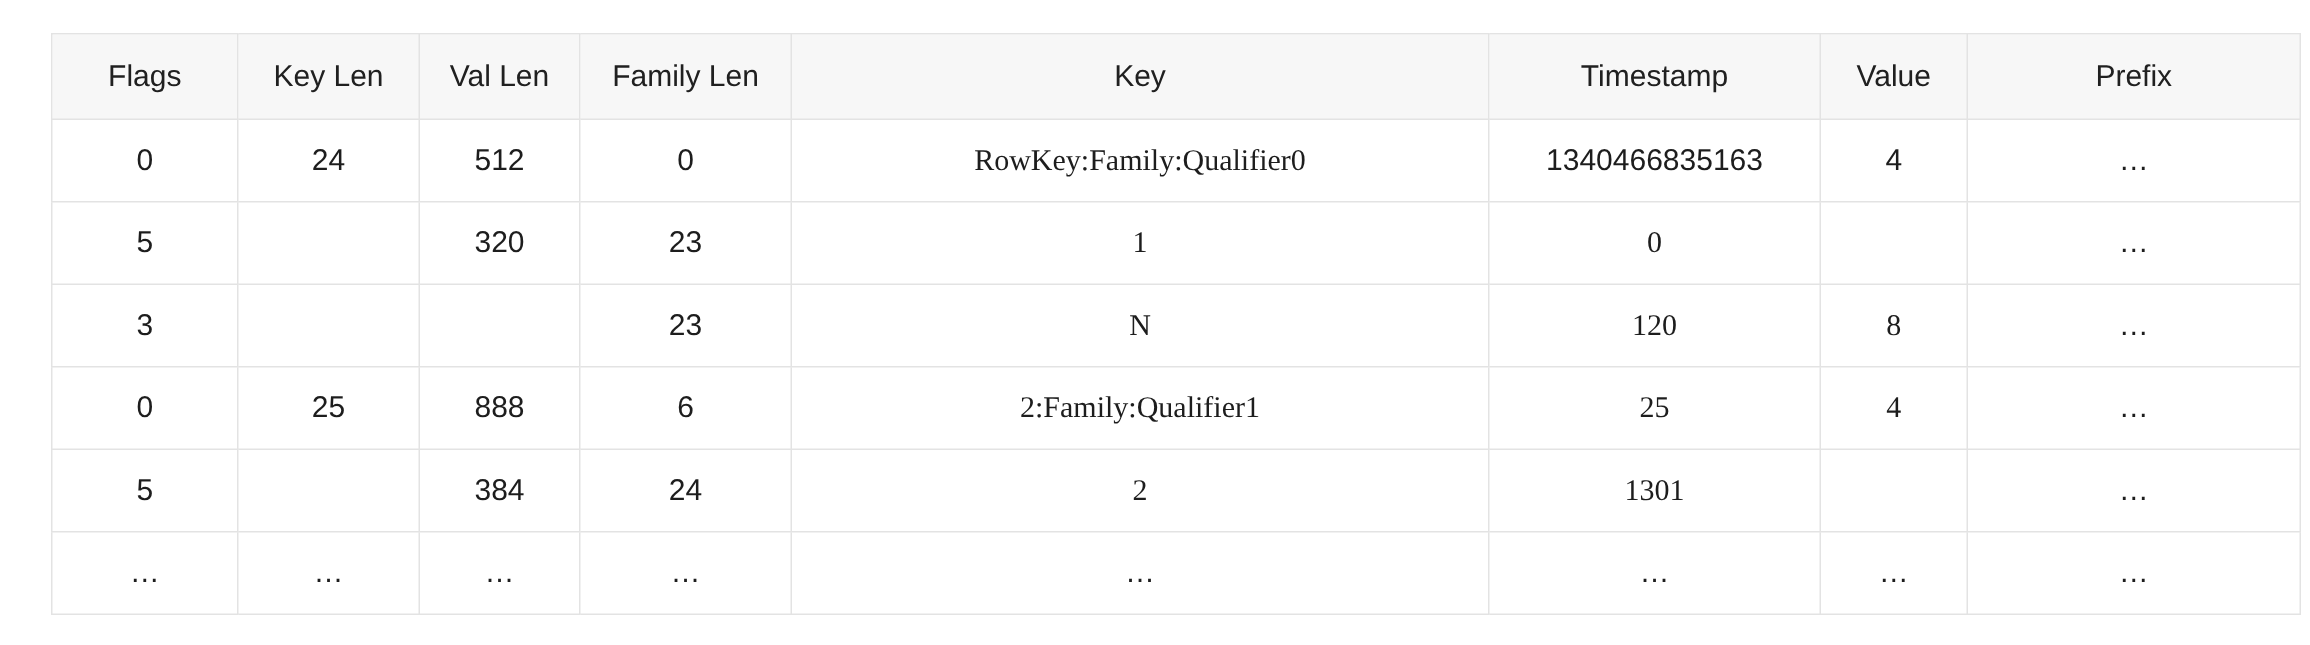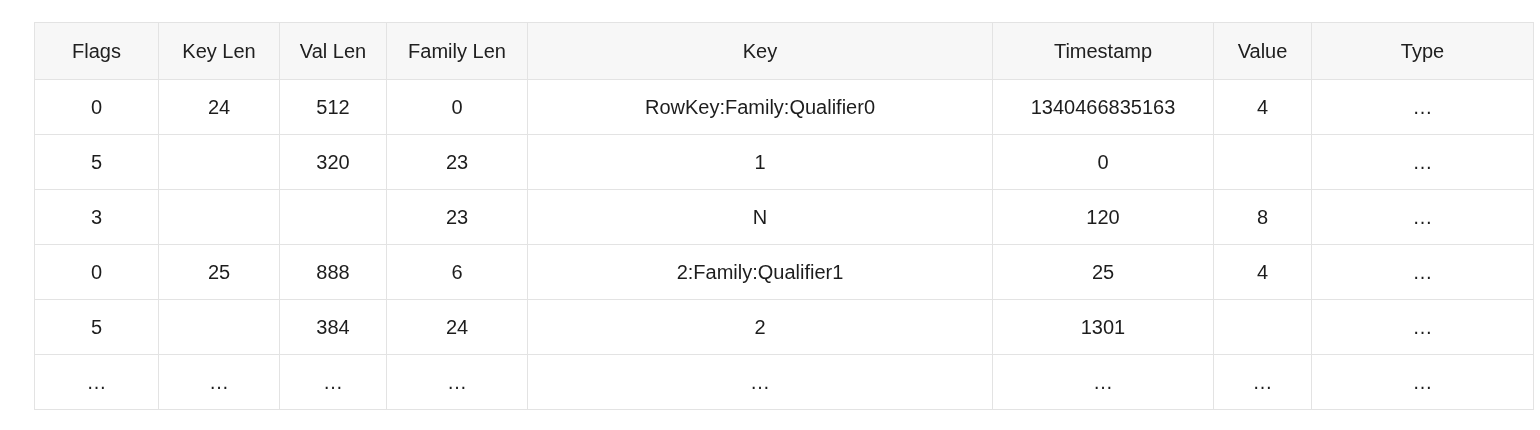--- a/index.html
+++ b/index.html
@@ -58,21 +58,21 @@
   col.c-flags      { width: 124px; }
   col.c-keylen     { width: 121px; }
   col.c-vallen     { width: 107px; }
   col.c-prefixlen  { width: 141px; }
   col.c-key        { width: 465px; }
   col.c-timestamp  { width: 221px; }
   col.c-type       { width: 98px; }
   col.c-value      { width: 222px; }
 
   td.mono {
-    font-family: Liberation Sans, sans-serif;
+    font-family: Liberation Serif, serif;
     font-size: 19px;
     letter-spacing: 0px;
   }
 
   td.empty-cell {
     background: #f5f5f5;
   }
 
   td.ellipsis-cell,
   td.val-ellipsis {
@@ -97,21 +97,21 @@
     </colgroup>
     <thead>
       <tr>
         <th>Flags</th>
         <th>Key Len</th>
         <th>Val Len</th>
         <th>Family Len</th>
         <th>Key</th>
         <th>Timestamp</th>
         <th>Value</th>
-        <th>Type</th>
+        <th>Prefix</th>
       </tr>
     </thead>
     <tbody>
 
       <tr>
         <td>0</td>
         <td>24</td>
         <td>512</td>
         <td>0</td>
         <td class="mono">RowKey:Family:Qualifier0</td>

